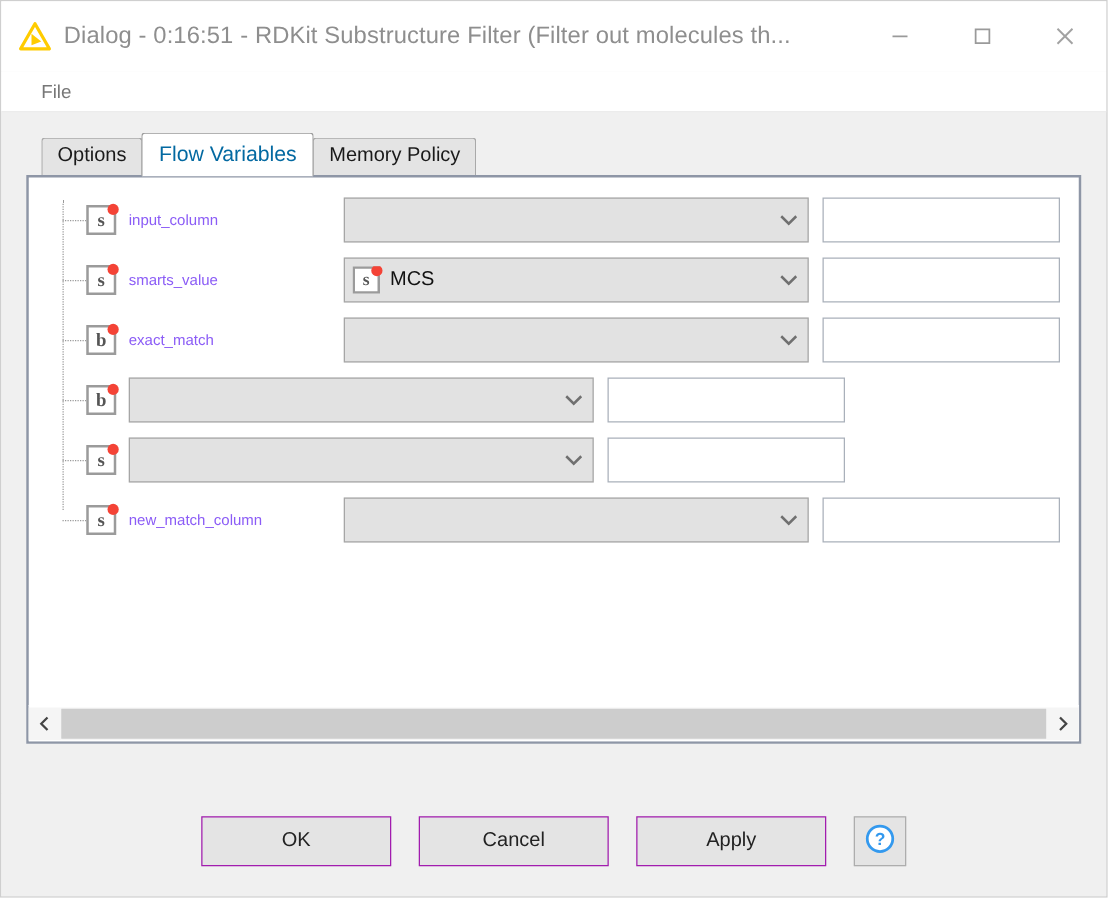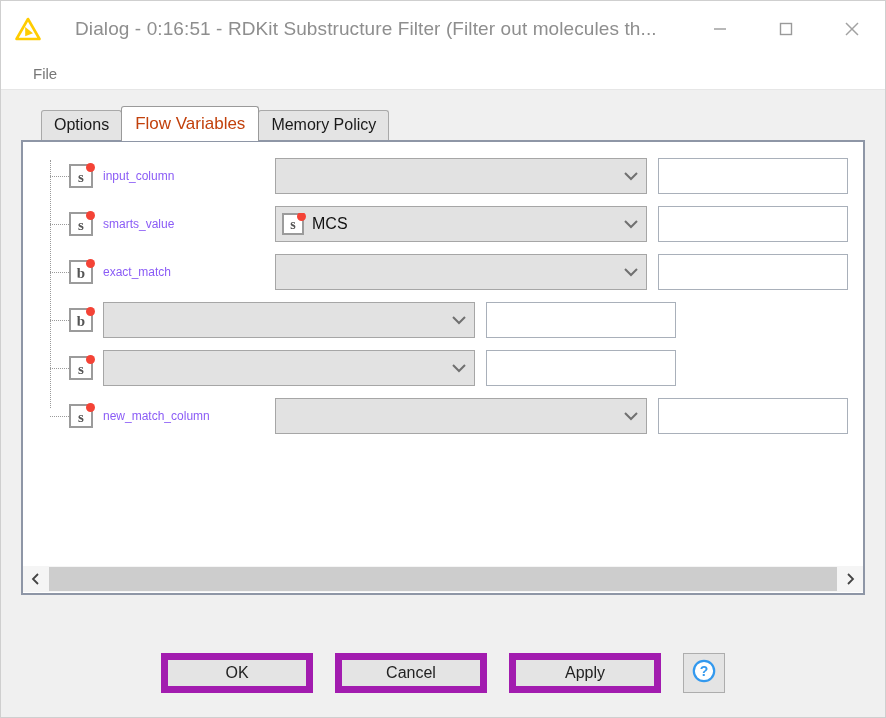--- a/index.html
+++ b/index.html
@@ -26,21 +26,20 @@
   }
 
   
   .titlebar {
     height: 56px;
     background: #ffffff;
     display: flex;
     align-items: center;
     flex: 0 0 auto;
     padding-left: 14px;
-    gap: 24px;
   }
   .knime-logo {
     width: 26px;
     height: 24px;
     position: relative;
     flex: 0 0 auto;
     margin-right: 10px;
   }
   .knime-logo svg { display: block; }
   .title-text {
@@ -92,38 +91,38 @@
     padding: 18px 20px 0 20px;
     box-sizing: border-box;
   }
 
   
   .tabstrip {
     display: flex;
     align-items: flex-end;
     height: 32px;
     position: relative;
-    margin-left: 20px;
+    margin-left: 12px;
   }
   .tab {
     font-size: 16px;
     color: #1a1a1a;
     padding: 5px 12px 6px 12px;
     background: #e4e4e4;
     border: 1px solid #a9a9a9;
     border-bottom: none;
     border-radius: 3px 3px 0 0;
     margin-right: -1px;
     position: relative;
     cursor: default;
     line-height: 18px;
   }
   .tab.selected {
     background: #ffffff;
-    color: #c2410c;
+    color: #0369a1;
     font-size: 17px;
     padding: 8px 13px 8px 13px;
     z-index: 3;
     border-color: #9a9a9a;
     margin-bottom: -1px;
   }
 
   
   .panel {
     border: 2px solid #8e96a6;
@@ -303,21 +302,21 @@
     align-items: center;
     justify-content: center;
     background: #f0f0f0;
     gap: 22px;
     padding-bottom: 6px;
   }
   .btn {
     width: 152px;
     height: 40px;
     background: #e4e4e4;
-    border: 7px solid #a21caf;
+    border: 1px solid #a21caf;
     box-sizing: border-box;
     font-size: 16px;
     color: #222222;
     font-family: "Liberation Sans", sans-serif;
     cursor: default;
     display: flex;
     align-items: center;
     justify-content: center;
   }
   .btn-help {

